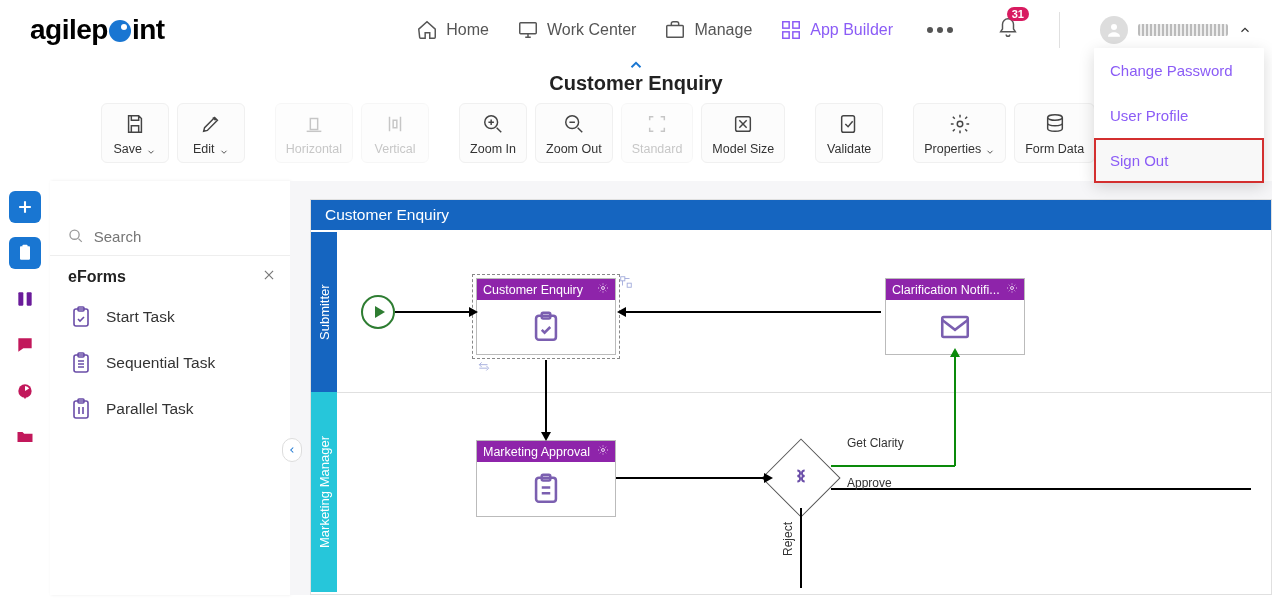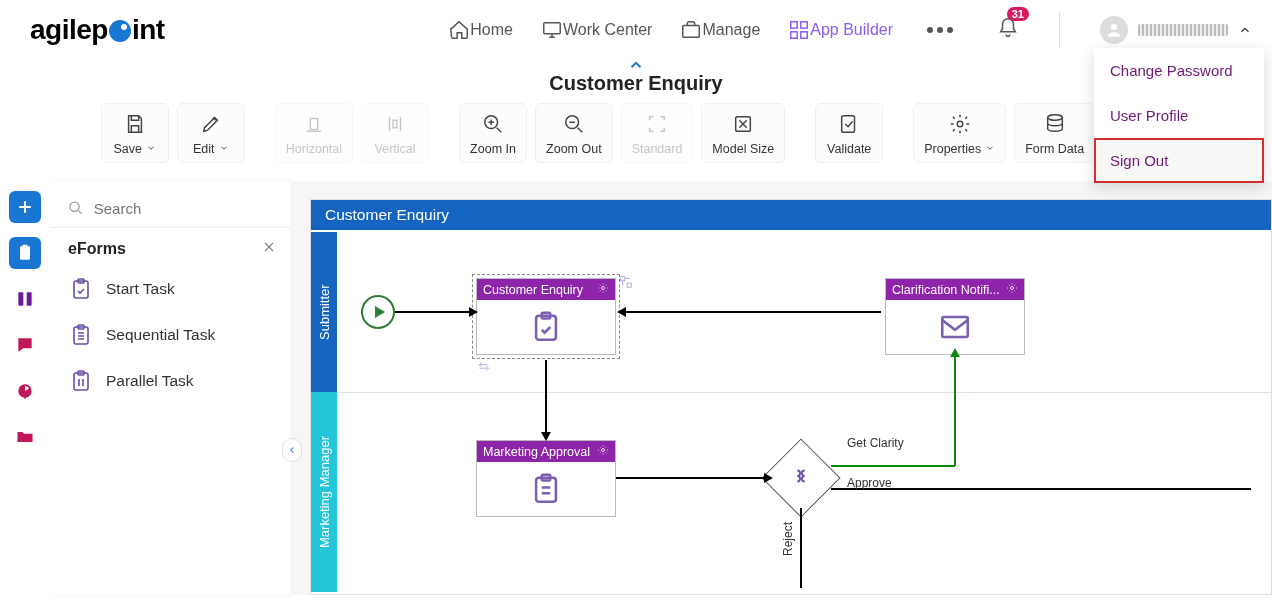--- a/index.html
+++ b/index.html
@@ -4,76 +4,76 @@
 <style>
   * { box-sizing: border-box; margin: 0; padding: 0; font-family: -apple-system, BlinkMacSystemFont, "Segoe UI", Arial, sans-serif; }
   body { width: 1272px; height: 609px; background: #fff; overflow: hidden; position: relative; }
 
   
   .header { height: 60px; display: flex; align-items: center; padding: 0 20px 0 30px; border-bottom: 1px solid #fff; }
   .logo { font-size: 28px; font-weight: 700; letter-spacing: -0.5px; color: #000; font-family: Arial, sans-serif; }
   .logo .dot { display:inline-flex; align-items:center; justify-content:center; width: 22px; height: 22px; border-radius: 50%; background: #1976d2; position: relative; top: 3px; margin: 0 1px; }
   .logo .dot::after { content:""; width:6px; height:6px; border-radius:50%; background:#fff; position:absolute; top:4px; right:4px; }
   .nav { margin-left: auto; display: flex; align-items: center; gap: 28px; }
-  .nav-item { display: flex; align-items: center; gap: 0; color: #555; font-size: 16px; cursor: pointer; }
+  .nav-item { display: flex; align-items: center; gap: 8px; color: #555; font-size: 16px; cursor: pointer; }
   .nav-item.active { color: #8b5cf6; }
   .nav-icon { width: 22px; height: 22px; display:inline-flex; align-items:center; justify-content:center; }
   .nav-icon svg { width: 22px; height: 22px; stroke: currentColor; fill: none; stroke-width: 1.6; }
   .more-dots { display:flex; gap:4px; cursor:pointer; color:#555; padding:0 6px;}
   .more-dots span{ width:6px; height:6px; border-radius:50%; background:#555;}
   .bell-wrap { position: relative; margin-left: 10px; cursor:pointer; color:#555; }
   .bell-wrap svg { width:22px; height:22px; stroke:#555; fill:none; stroke-width:1.6;}
   .badge { position:absolute; top:-10px; right:-10px; background:#d81b60; color:#fff; font-size:11px; padding:1px 5px; border-radius:10px; font-weight:600;}
   .sep { width:1px; height:36px; background:#e0e0e0; margin:0 12px;}
   .user-area { display:flex; align-items:center; gap:10px; cursor:pointer; }
   .avatar { width:28px; height:28px; border-radius:50%; background:#ddd; display:flex; align-items:center; justify-content:center;}
   .avatar svg{width:18px;height:18px;fill:#fff;}
   .user-blur { width:90px; height:12px; background: repeating-linear-gradient(90deg,#bbb,#bbb 2px,#eee 2px,#eee 4px); border-radius:2px;}
   .chev { width:14px; height:14px; }
   .chev svg{width:14px;height:14px;stroke:#333;fill:none;stroke-width:2;}
 
   
   .user-menu { position:absolute; top:48px; right:8px; width:170px; background:#fff; box-shadow:0 4px 16px rgba(0,0,0,.15); z-index:50; border-radius:1px;}
-  .user-menu-item { padding:14px 16px; font-size:15px; color:#701a75; cursor:pointer; }
+  .user-menu-item { padding:14px 16px; font-size:15px; color:#8b5cf6; cursor:pointer; }
   .user-menu-item.highlight { outline:2px solid #d32f2f; outline-offset:-2px; background:#f8f8f8;}
 
   
   .collapse-up { position:absolute; top:56px; left:50%; transform:translateX(-50%); color:#1976d2; cursor:pointer;}
   .collapse-up svg{width:18px;height:18px;stroke:#1976d2;fill:none;stroke-width:2.5;}
 
   
   .title-row { text-align:center; padding:12px 0 8px; font-size:20px; font-weight:600; color:#222; }
 
   
   .toolbar { display:flex; gap:8px; padding:0 40px 18px; justify-content:center;}
   .tool-btn { display:flex; flex-direction:column; align-items:center; gap:6px; padding:8px 10px 6px; min-width:68px; background:#fcfcfc; border:1px solid #f0f0f0; border-radius:6px; cursor:pointer; }
   .tool-btn.disabled { opacity:.55; cursor:default;}
   .tool-btn .ticon { height:24px; display:flex; align-items:center; justify-content:center;}
   .tool-btn .ticon svg{ width:22px; height:22px; stroke:#444; fill:none; stroke-width:1.6;}
   .tool-btn.disabled .ticon svg{ stroke:#999;}
-  .tool-btn .tlabel { font-size:12.5px; color:#333; white-space:nowrap; display:flex; align-items:flex-start; gap:4px;}
+  .tool-btn .tlabel { font-size:12.5px; color:#333; white-space:nowrap; display:flex; align-items:flex-end; gap:4px;}
   .tool-btn.disabled .tlabel{ color:#999;}
   .mini-chev{width:10px;height:10px;}
   .mini-chev svg{width:10px;height:10px;stroke:#333;fill:none;stroke-width:2;}
 
   
   .main { display:flex; height: calc(609px - 195px); }
   .rail { width:50px; background:#fff; display:flex; flex-direction:column; align-items:center; gap:14px; padding-top:10px;}
   .rail-btn { width:32px; height:32px; border-radius:6px; display:flex; align-items:center; justify-content:center; cursor:pointer;}
   .rail-btn svg{width:20px;height:20px;}
   .rail-btn.plus{ background:#1976d2;}
   .rail-btn.plus svg{stroke:#fff; fill:none; stroke-width:2.5;}
   .rail-btn.blue{ background:#1976d2;}
   .rail-btn.blue svg{fill:#fff;}
   .rail-btn.purple svg{fill:#6a1b9a;}
   .rail-btn.pink svg{fill:#c2185b;}
 
   .sidebar { width:240px; background:#fff; box-shadow: 1px 0 3px rgba(0,0,0,.08); display:flex; flex-direction:column; padding-top:12px;}
   .sidebar h3 { font-size:15px; font-weight:700; color:#222; padding:6px 18px 12px; letter-spacing:.3px;}
-  .search-row { display:flex; align-items:center; gap:10px; padding:6px 18px 10px; border-bottom:1px solid #eee;}
+  .search-row { display:flex; align-items:center; gap:10px; padding:6px 18px 10px; border-bottom:1px solid #eee;margin-top:28px;}
   .search-row svg{width:18px;height:18px;stroke:#999;fill:none;stroke-width:2;}
   .search-row input{ border:none; outline:none; font-size:15px; color:#555; width:100%;}
   .cat-row{ display:flex; align-items:center; justify-content:space-between; padding:12px 14px 8px 18px; font-size:16px; font-weight:600; color:#222;}
   .cat-row .x svg{width:14px;height:14px;stroke:#777;fill:none;stroke-width:2; cursor:pointer;}
   .lib-item{ display:flex; align-items:center; gap:12px; padding:10px 18px; font-size:15.5px; color:#333; cursor:pointer;}
   .lib-item .li-icon{ width:26px; height:26px; display:flex; align-items:center; justify-content:center;}
   .lib-item .li-icon svg{width:24px;height:24px;stroke:#6a4da8;fill:none;stroke-width:1.6;}
 
   .collapse-handle{ position:absolute; left:282px; top:438px; width:20px; height:24px; background:#fff; border:1px solid #ddd; border-radius:12px; display:flex; align-items:center; justify-content:center; cursor:pointer; z-index:5;}
   .collapse-handle svg{width:10px;height:10px;stroke:#1976d2;fill:none;stroke-width:2.5;}

